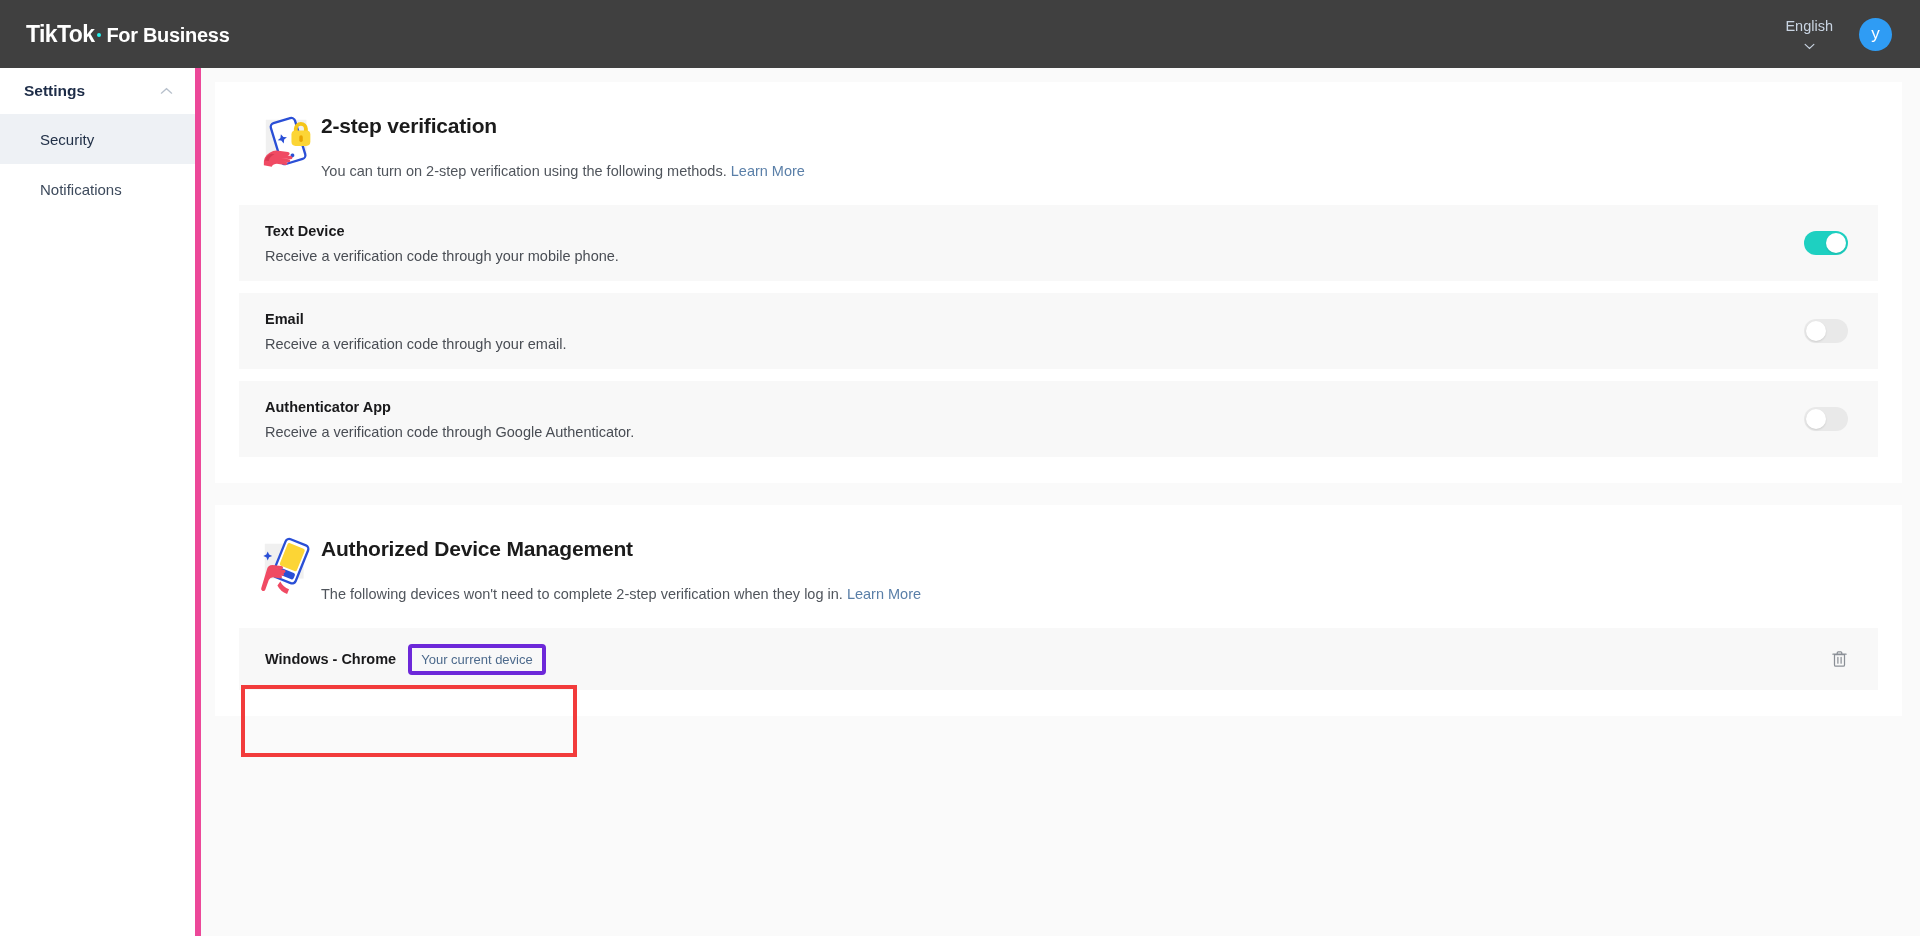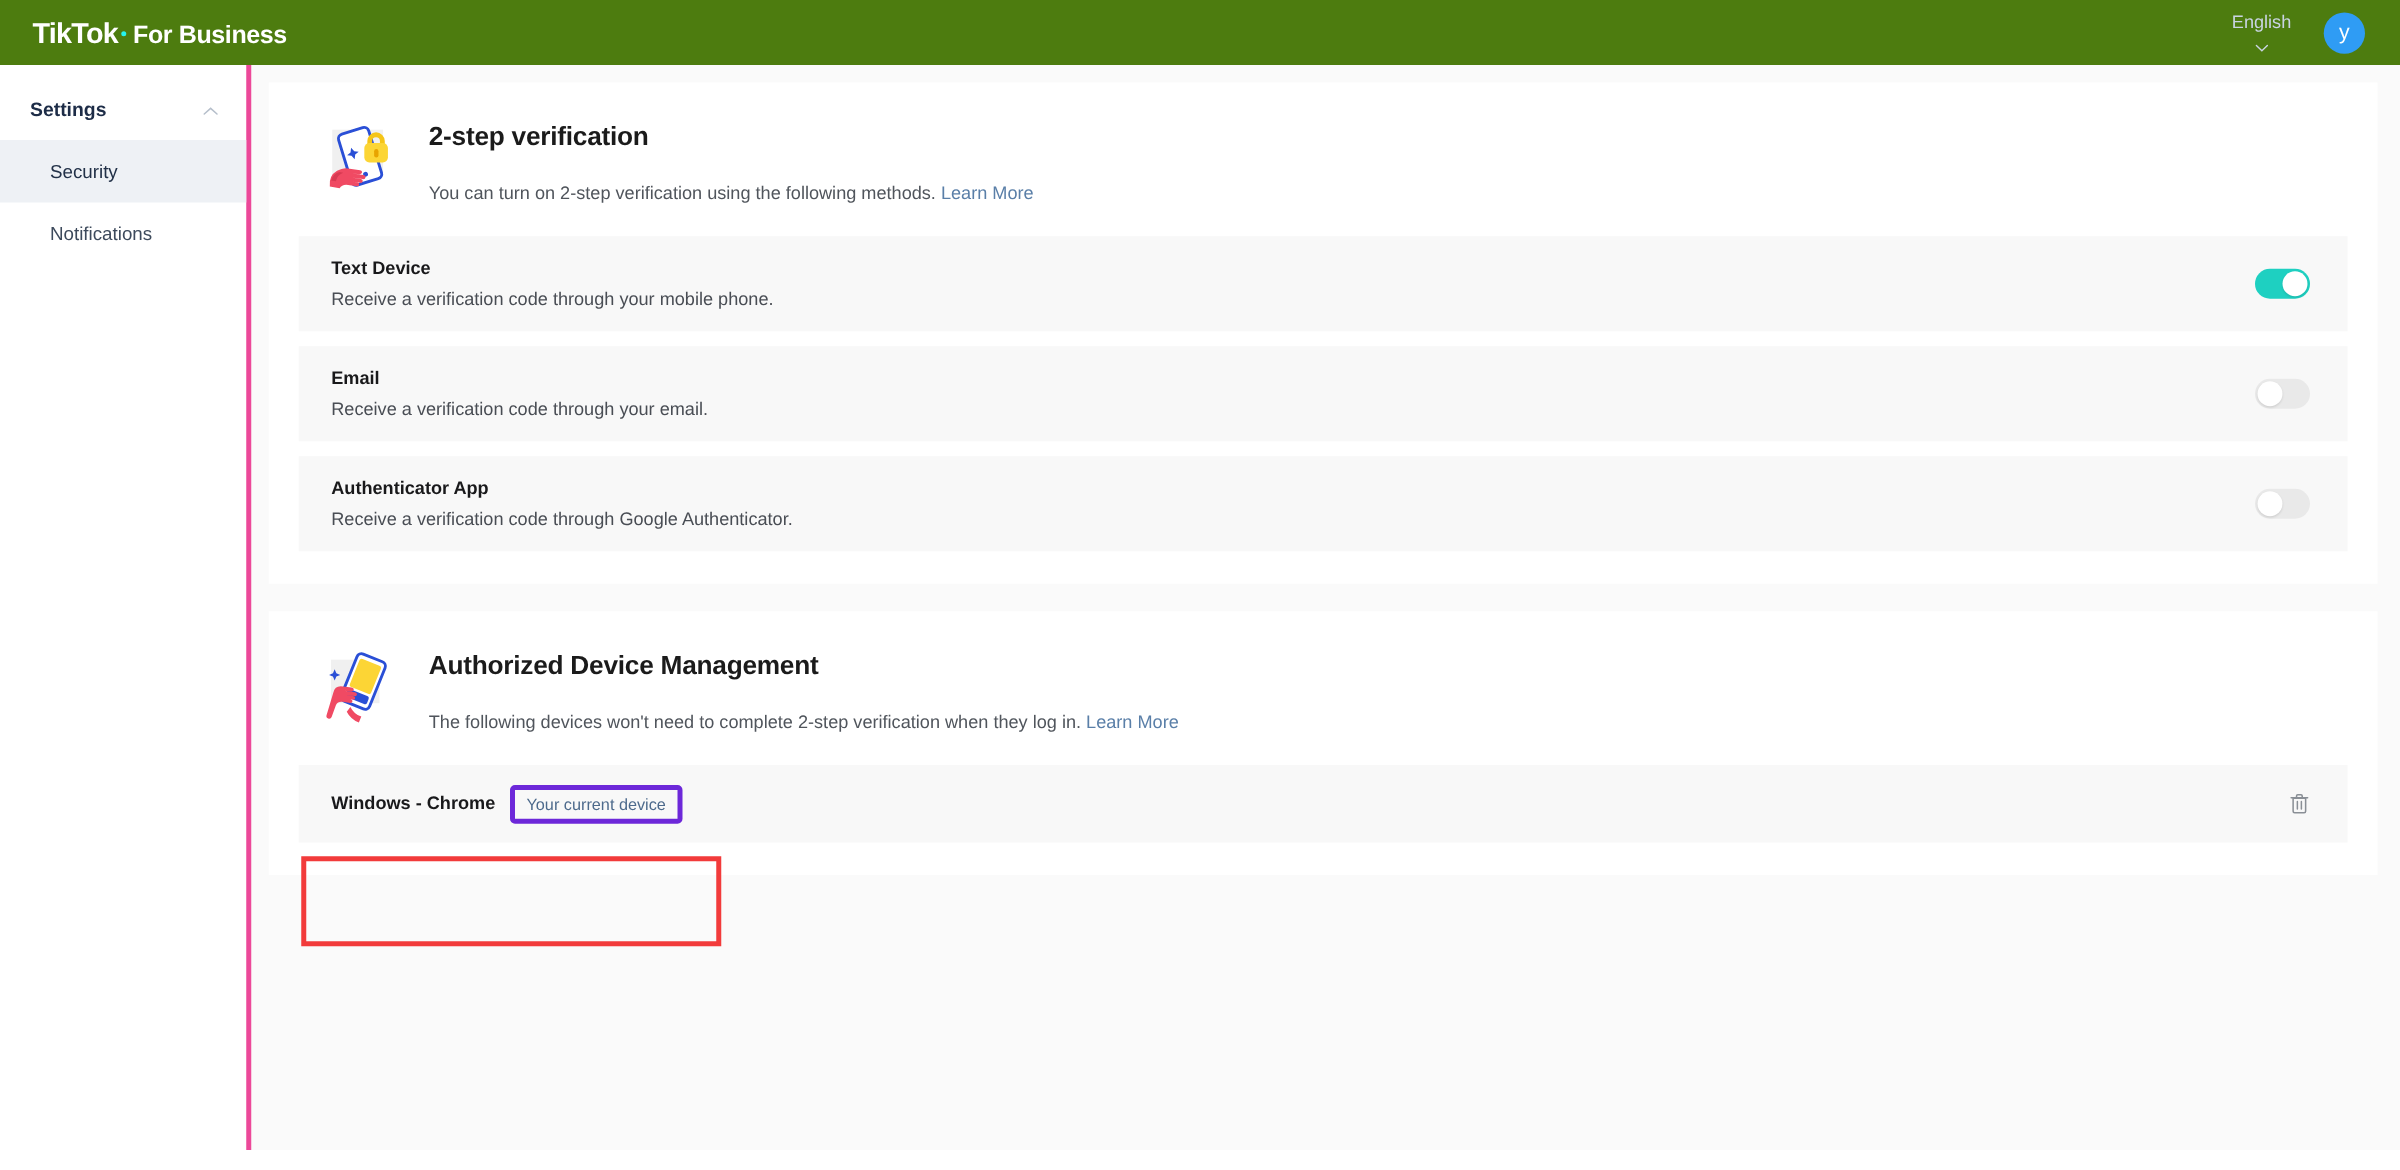--- a/index.html
+++ b/index.html
@@ -6,22 +6,22 @@
   html, body {
     width: 1920px;
     height: 936px;
     background: #ffffff;
     font-family: "Liberation Sans", sans-serif;
     overflow: hidden;
   }
 
   
   .topbar {
-    height: 52px;
-    background: #4d7c0f;
+    height: 68px;
+    background: #404040;
     display: flex;
     align-items: center;
     justify-content: space-between;
     padding: 0 28px 0 26px;
     position: relative;
     z-index: 5;
   }
   .logo {
     display: flex;
     align-items: baseline;
@@ -89,22 +89,21 @@
     display: flex;
     height: 868px;
     background: #fafafa;
   }
 
   
   .sidebar {
     width: 201px;
     flex: 0 0 201px;
     background: #ffffff;
-    border-right: 4px solid #ec4899;
-    padding-top: 14px;
+    border-right: 6px solid #ec4899;
   }
   .sidebar-header {
     display: flex;
     align-items: center;
     justify-content: space-between;
     padding: 0 22px 0 24px;
     height: 46px;
     cursor: pointer;
   }
   .sidebar-header-label {
@@ -139,21 +138,20 @@
   }
   .panel {
     background: #ffffff;
     padding: 28px 24px 26px 24px;
   }
   .panel + .panel { margin-top: 22px; }
 
   .panel-head {
     display: flex;
     align-items: flex-start;
-    gap: 22px;
     padding-left: 20px;
     margin-bottom: 26px;
   }
   .panel-illustration {
     width: 62px;
     height: 62px;
     flex: 0 0 62px;
     margin-top: 2px;
   }
   .panel-title {

